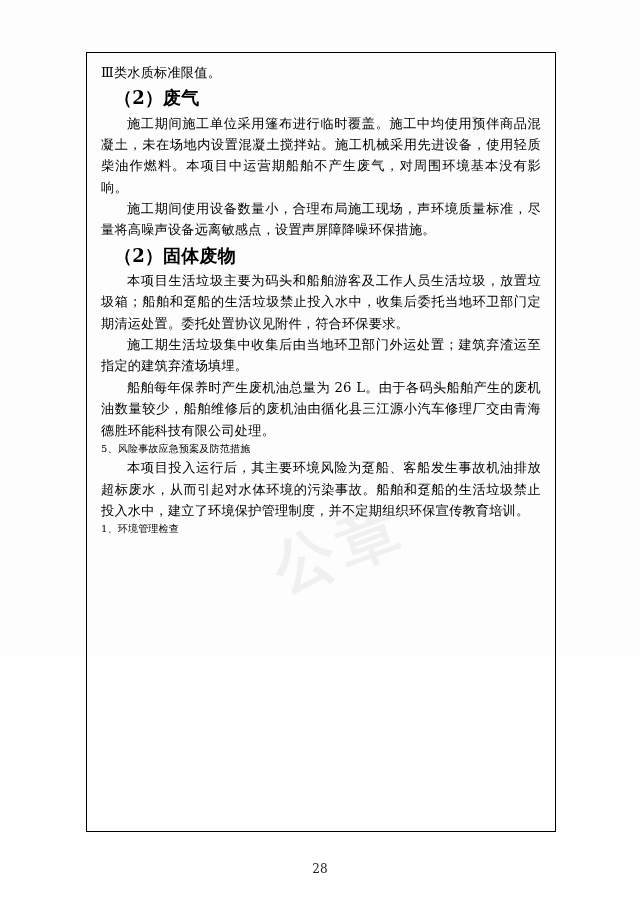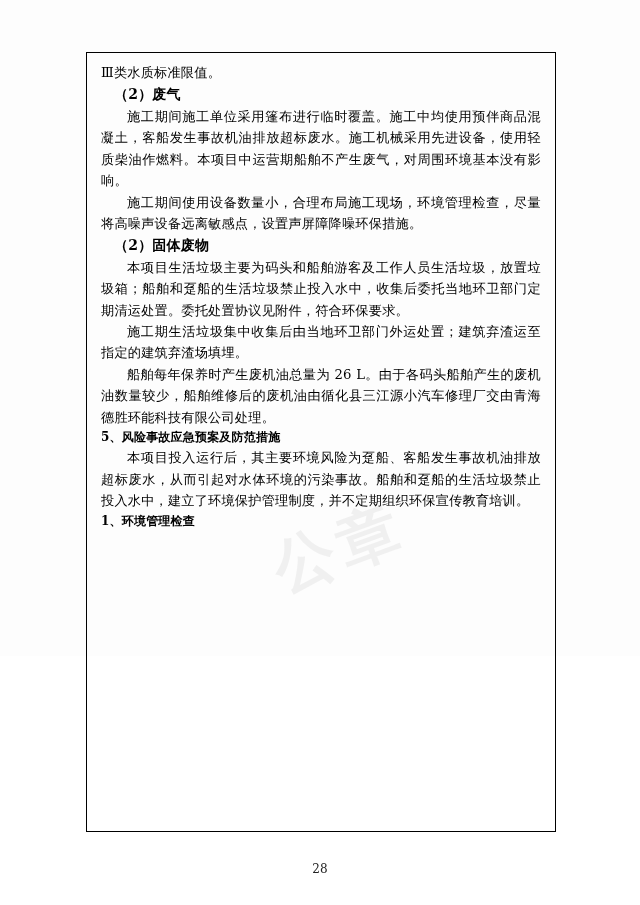--- a/index.html
+++ b/index.html
@@ -50,27 +50,27 @@
     line-height: 1.62;
     text-align: justify;
     text-justify: inter-ideograph;
     letter-spacing: 0.2px;
   }
   .ind1 { text-indent: 0; }
   .ind2 { text-indent: 26px; }
   .heading {
     font-weight: bold;
     text-indent: 13px;
-    font-size: 14px;
+    font-size: 18px;
     line-height: 1.62;
   }
   .heading-left {
-    font-weight: bold;
+    font-weight: normal;
     text-indent: 0px;
-    font-size: 12px;
+    font-size: 10px;
     line-height: 1.62;
   }
   .pagenum {
     position: absolute;
     left: 0;
     top: 862px;
     width: 640px;
     text-align: center;
     font-size: 12px;
     font-family: "DejaVu Serif", "Liberation Serif", serif;
@@ -99,24 +99,24 @@
 
 <div class="page">
 
   <div class="frame">
     <div class="inner">
 
       <p class="ind1">Ⅲ类水质标准限值。</p>
 
       <p class="heading">（2）废气</p>
 
-      <p class="ind2">施工期间施工单位采用篷布进行临时覆盖。施工中均使用预伴商品混凝土，客船发生事故机油排放超标废水。施工机械采用先进设备，使用轻质柴油作燃料。本项目中运营期船舶不产生废气，对周围环境基本没有影响。</p>
+      <p class="ind2">施工期间施工单位采用篷布进行临时覆盖。施工中均使用预伴商品混凝土，未在场地内设置混凝土搅拌站。施工机械采用先进设备，使用轻质柴油作燃料。本项目中运营期船舶不产生废气，对周围环境基本没有影响。</p>
 
 
-      <p class="ind2">施工期间使用设备数量小，合理布局施工现场，环境管理检查，尽量将高噪声设备远离敏感点，设置声屏障降噪环保措施。</p>
+      <p class="ind2">施工期间使用设备数量小，合理布局施工现场，声环境质量标准，尽量将高噪声设备远离敏感点，设置声屏障降噪环保措施。</p>
 
 
       <p class="heading">（2）固体废物</p>
 
       <p class="ind2">本项目生活垃圾主要为码头和船舶游客及工作人员生活垃圾，放置垃圾箱；船舶和趸船的生活垃圾禁止投入水中，收集后委托当地环卫部门定期清运处置。委托处置协议见附件，符合环保要求。</p>
 
       <p class="ind2">施工期生活垃圾集中收集后由当地环卫部门外运处置；建筑弃渣运至指定的建筑弃渣场填埋。</p>
 
       <p class="ind2">船舶每年保养时产生废机油总量为 26 L。由于各码头船舶产生的废机油数量较少，船舶维修后的废机油由循化县三江源小汽车修理厂交由青海德胜环能科技有限公司处理。</p>
 

